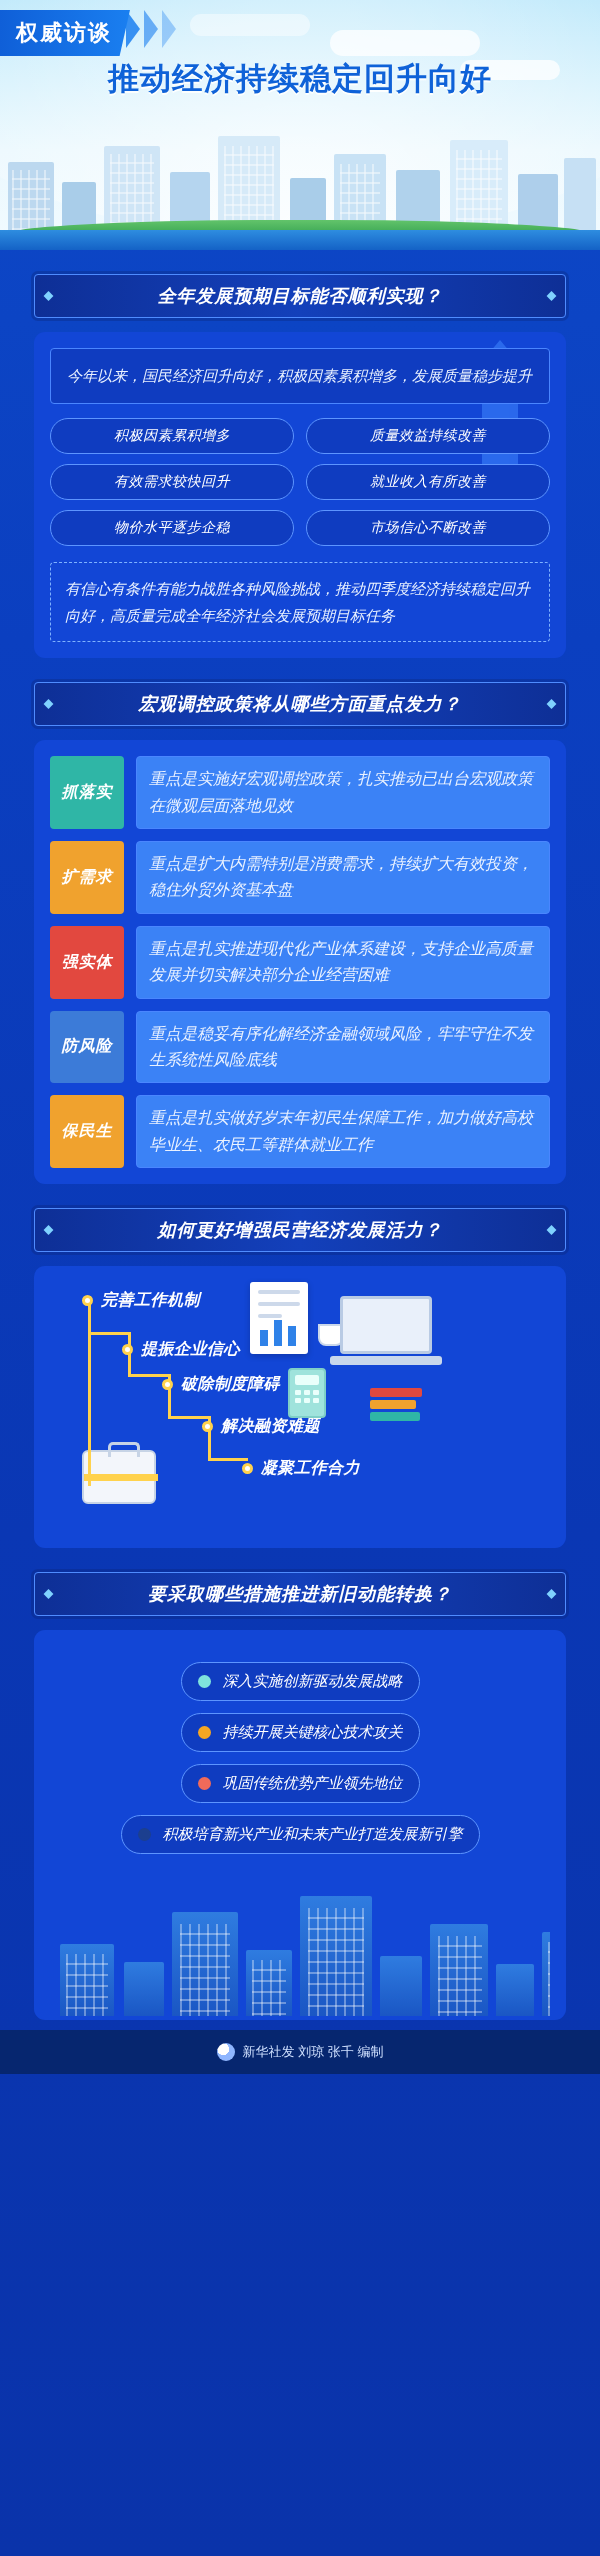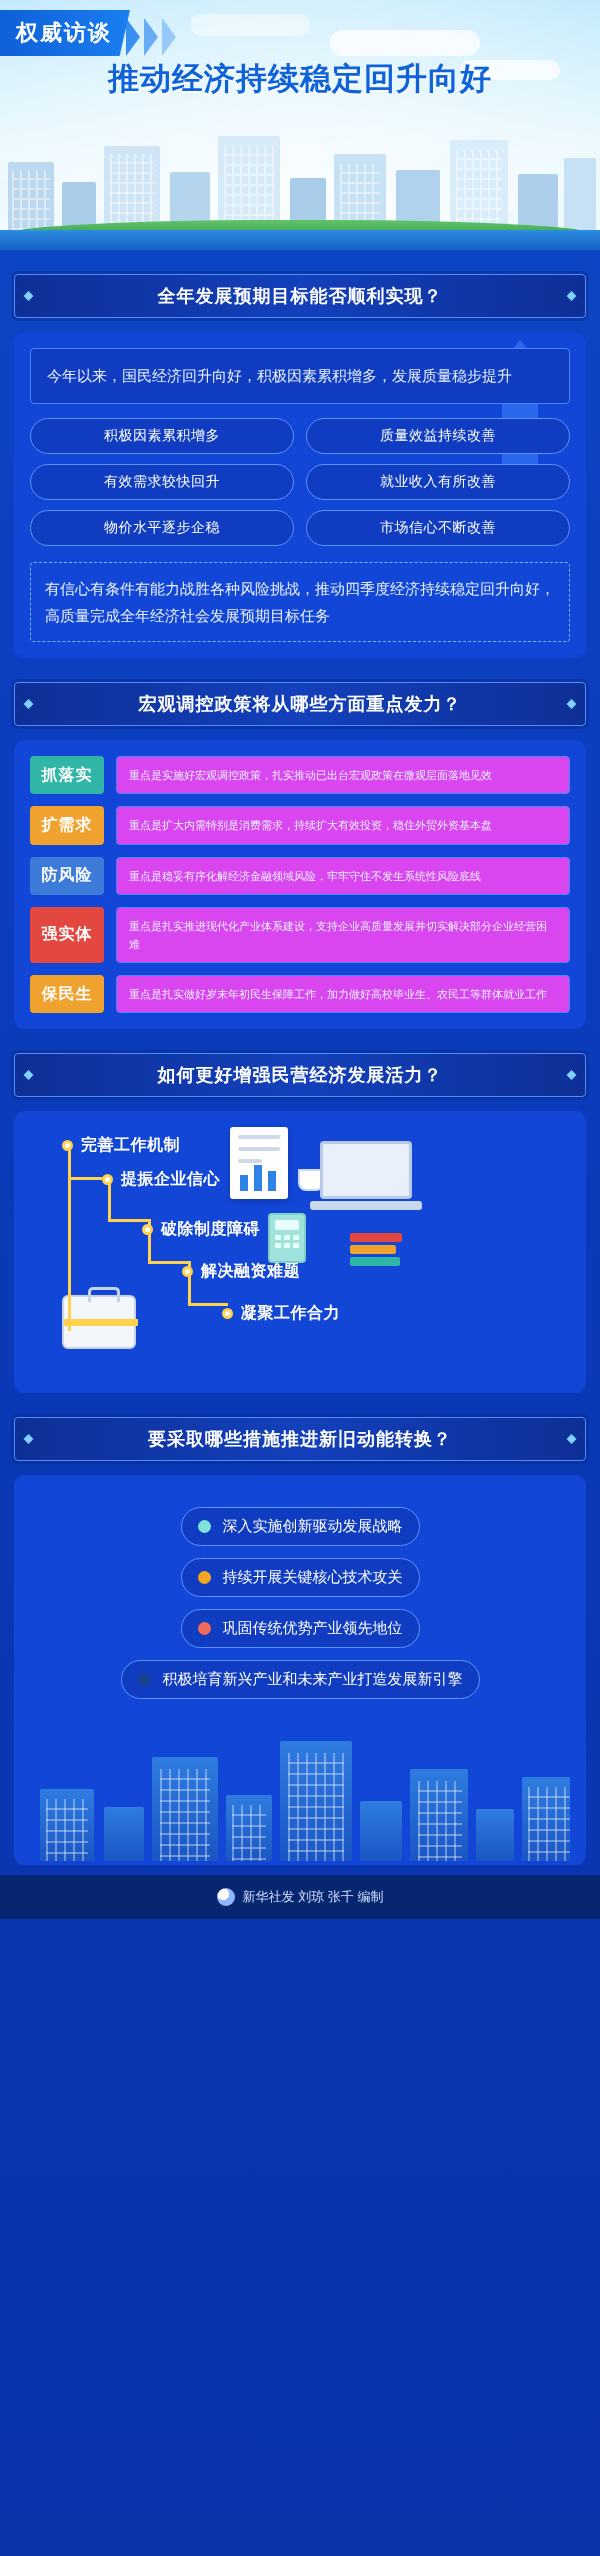--- a/index.html
+++ b/index.html
@@ -28,21 +28,21 @@
     width: 840px; height: 420px; border-radius: 50%;
     background: radial-gradient(ellipse at 50% 100%, rgba(255,255,255,.75) 0%, rgba(255,255,255,0) 70%);
   }
   .cloud { position:absolute; background: rgba(255,255,255,.75); border-radius: 40px; }
   .c1 { width: 150px; height: 26px; top: 30px; left: 330px; }
   .c2 { width: 100px; height: 20px; top: 60px; left: 460px; }
   .c3 { width: 120px; height: 22px; top: 14px; left: 190px; opacity:.6 }
 
   .ribbon {
     position: absolute; top: 10px; left: 0;
-    display: flex; align-items: flex-end; gap: 0;
+    display: flex; align-items: flex-start; gap: 0;
   }
   .ribbon-label {
     background: linear-gradient(90deg,#0f5fd8,#1a7ff0);
     color: #fff; font-size: 22px; font-weight: bold;
     padding: 8px 18px 8px 16px; letter-spacing: 2px;
     clip-path: polygon(0 0, 100% 0, 92% 100%, 0% 100%);
   }
   .ribbon-arrows { display:flex; gap:4px; margin-left: -4px; }
   .ribbon-arrows i {
     display:block; width: 0; height: 0;
@@ -82,21 +82,21 @@
     position:absolute; bottom:0; left:0; width:600px; height: 20px;
     background: linear-gradient(180deg,#2e8de0,#1462c6);
   }
   .grass {
     position:absolute; bottom: 14px; left:0; width: 600px; height: 16px;
     background: linear-gradient(180deg,#62c46a,#37a352);
     border-radius: 50% 50% 0 0 / 18px 18px 0 0;
   }
 
   
-  .section { position: relative; padding: 0 14px; }
+  .section { position: relative; padding: 0 34px; font-style: italic; }
   .sec-head {
     margin: 0 auto;
     width: 100%;
     background: linear-gradient(90deg,#0e2f96 0%, #1340bb 50%, #0e2f96 100%);
     border: 1px solid #4f8cff;
     border-radius: 4px;
     text-align: center;
     color: #ffffff;
     font-size: 18px; font-weight: bold;
     padding: 9px 10px;
@@ -171,25 +171,25 @@
   .tag {
     flex: 0 0 74px;
     border-radius: 4px;
     color: #ffffff;
     font-size: 16px; font-weight: bold;
     display: flex; align-items: center; justify-content: center;
     letter-spacing: 1px;
   }
   .measure-text {
     flex: 1 1 auto;
-    background: #d946ef;
+    background: #3b82f6;
     border: 1px solid #4a86ff;
     border-radius: 4px;
     color: #eaf2ff;
-    font-size: 11px;
+    font-size: 16px;
     line-height: 1.65;
     padding: 9px 12px;
   }
 
   
   .flow { position: relative; height: 250px; }
   .flow-item {
     position: absolute;
     display: flex; align-items: center; gap: 8px;
     color: #ffffff; font-size: 16px; font-weight: bold;
@@ -348,26 +348,26 @@
     <div class="panel">
       <div class="measure-row">
         <div class="tag" style="background:#2fb6a6">抓落实</div>
         <div class="measure-text">重点是实施好宏观调控政策，扎实推动已出台宏观政策在微观层面落地见效</div>
       </div>
       <div class="measure-row">
         <div class="tag" style="background:#f0a22e">扩需求</div>
         <div class="measure-text">重点是扩大内需特别是消费需求，持续扩大有效投资，稳住外贸外资基本盘</div>
       </div>
       <div class="measure-row">
+        <div class="tag" style="background:#e2483f">强实体</div>
+        <div class="measure-text">重点是扎实推进现代化产业体系建设，支持企业高质量发展并切实解决部分企业经营困难</div>
+      </div>
+      <div class="measure-row">
         <div class="tag" style="background:#3c7bd8">防风险</div>
         <div class="measure-text">重点是稳妥有序化解经济金融领域风险，牢牢守住不发生系统性风险底线</div>
-      </div>
-      <div class="measure-row">
-        <div class="tag" style="background:#e2483f">强实体</div>
-        <div class="measure-text">重点是扎实推进现代化产业体系建设，支持企业高质量发展并切实解决部分企业经营困难</div>
       </div>
       <div class="measure-row">
         <div class="tag" style="background:#f0a22e">保民生</div>
         <div class="measure-text">重点是扎实做好岁末年初民生保障工作，加力做好高校毕业生、农民工等群体就业工作</div>
       </div>
     </div>
   </div>
 
   <div class="spacer-24"></div>
 
@@ -411,21 +411,21 @@
         <div class="flow-line" style="left:78px;  top:92px;  width:40px; height:3px;"></div>
         <div class="flow-line" style="left:118px; top:92px;  width:3px;  height:42px;"></div>
         <div class="flow-line" style="left:118px; top:134px; width:40px; height:3px;"></div>
         <div class="flow-line" style="left:158px; top:134px; width:3px;  height:42px;"></div>
         <div class="flow-line" style="left:158px; top:176px; width:40px; height:3px;"></div>
 
         <div class="flow-item" style="left:32px;  top:8px;">
           <span class="node"></span>
           <span>完善工作机制</span>
         </div>
-        <div class="flow-item" style="left:72px;  top:42px;">
+        <div class="flow-item" style="left:72px;  top:57px;">
           <span class="node"></span>
           <span>提振企业信心</span>
         </div>
         <div class="flow-item" style="left:112px; top:92px;">
           <span class="node"></span>
           <span>破除制度障碍</span>
         </div>
         <div class="flow-item" style="left:152px; top:134px;">
           <span class="node"></span>
           <span>解决融资难题</span>

